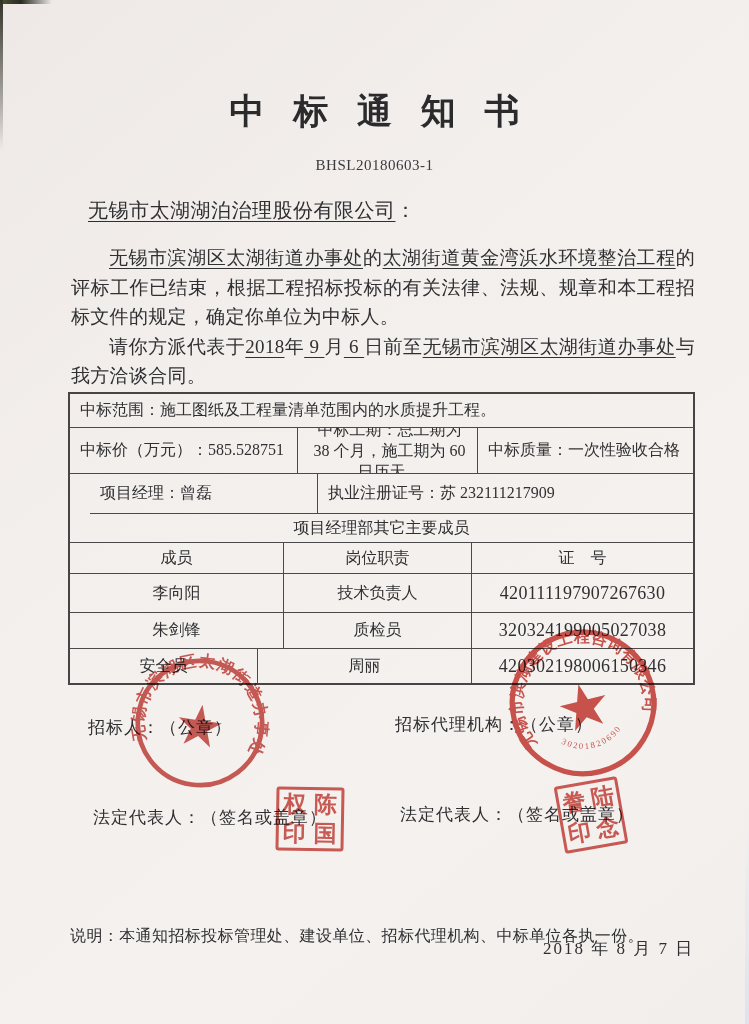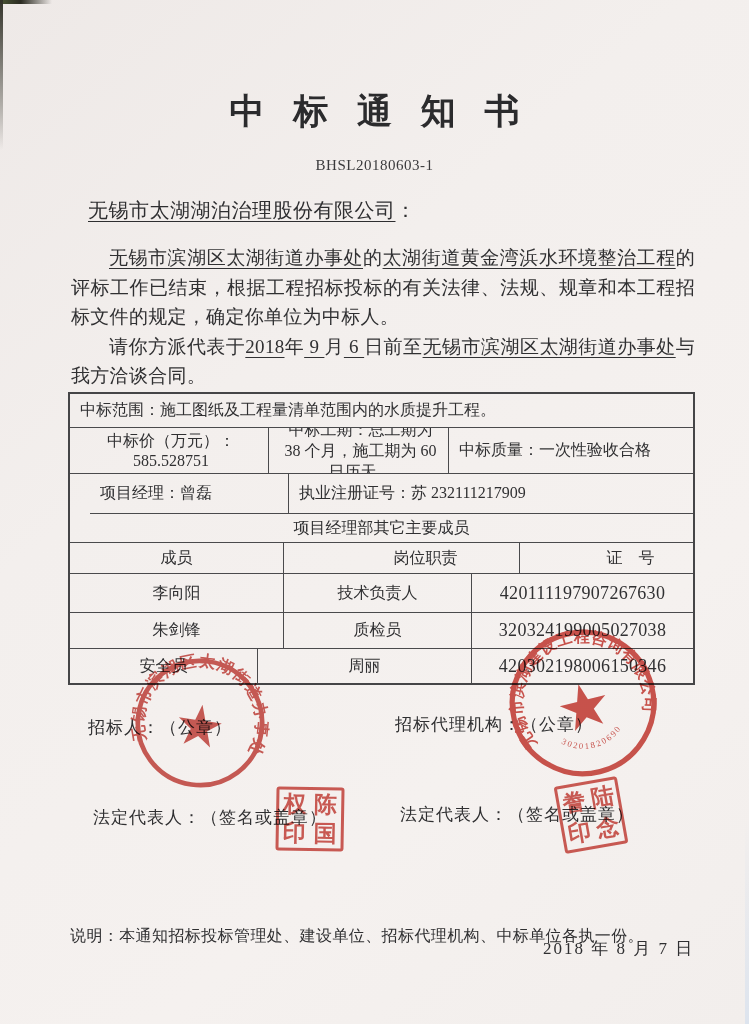--- a/index.html
+++ b/index.html
@@ -43,22 +43,22 @@
     border:2px solid #454547;box-sizing:border-box;
     font-size:16px;color:#303032;background:transparent;
   }
   .tr{display:flex;border-bottom:1.5px solid #4a4a4c;box-sizing:border-box;}
   .tr:last-child{border-bottom:none;}
   .td{box-sizing:border-box;border-right:1.5px solid #4a4a4c;display:flex;align-items:center;overflow:hidden;}
   .td:last-child{border-right:none;}
   .al{padding-left:10px;padding-right:6px;justify-content:flex-start;text-align:center;}
   .ctr{justify-content:center;text-align:center;}
   .h35{height:34px;}.h46{height:46px;}.h40{height:40px;margin-left:20px;}.h29{height:29px;}
-  .h31{height:31px;gap:48px;}.h39{height:39px;}.h36{height:36px;}.h35b{height:34px;}
-  .w1{width:199px;font-family:Liberation Serif, serif;}.w2{width:180px;}.w3{flex:1;}
+  .h31{height:31px;}.h39{height:39px;}.h36{height:36px;}.h35b{height:34px;}
+  .w1{width:228px;font-family:Liberation Serif, serif;}.w2{width:180px;}.w3{flex:1;}
   .m1{width:214px;}.m2{width:188px;}.m3{flex:1;}
   .wfull{flex:1;}
   .wrap2{line-height:21px;align-items:center;}
   .idnum{font-size:18px;letter-spacing:.3px;}
 
   .sig-label{position:absolute;font-size:17px;letter-spacing:1px;color:#2f2f31;white-space:nowrap;}
   .date-line{position:absolute;left:543px;top:937px;font-size:17px;letter-spacing:2px;color:#2f2f31;}
   .note-line{position:absolute;left:70px;top:926px;font-size:16px;letter-spacing:.4px;color:#2f2f31;}
 
   

